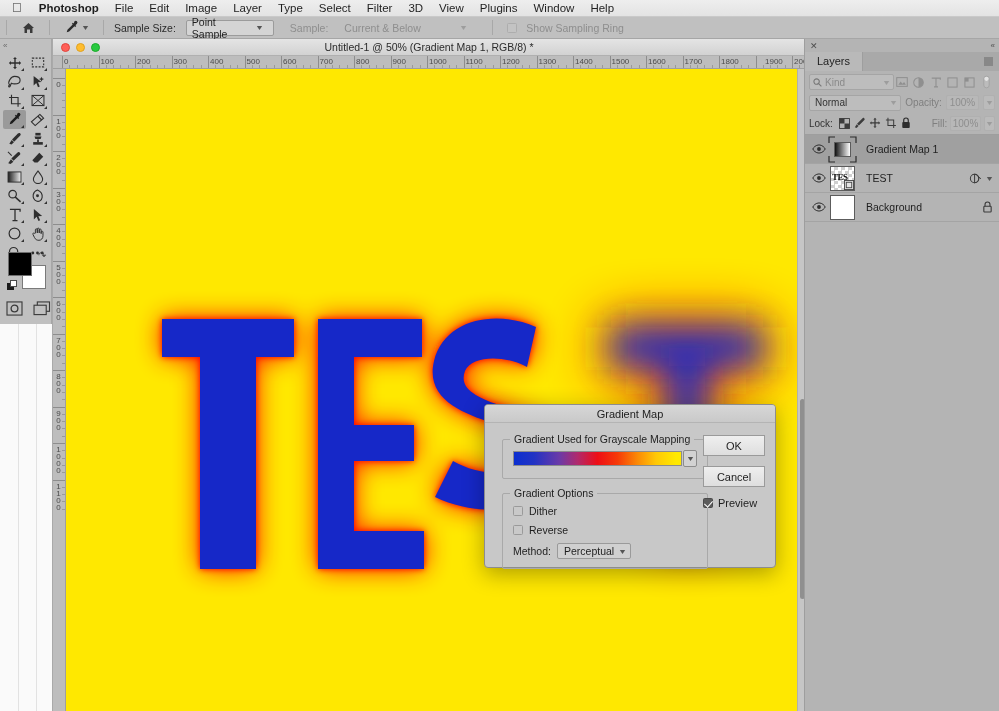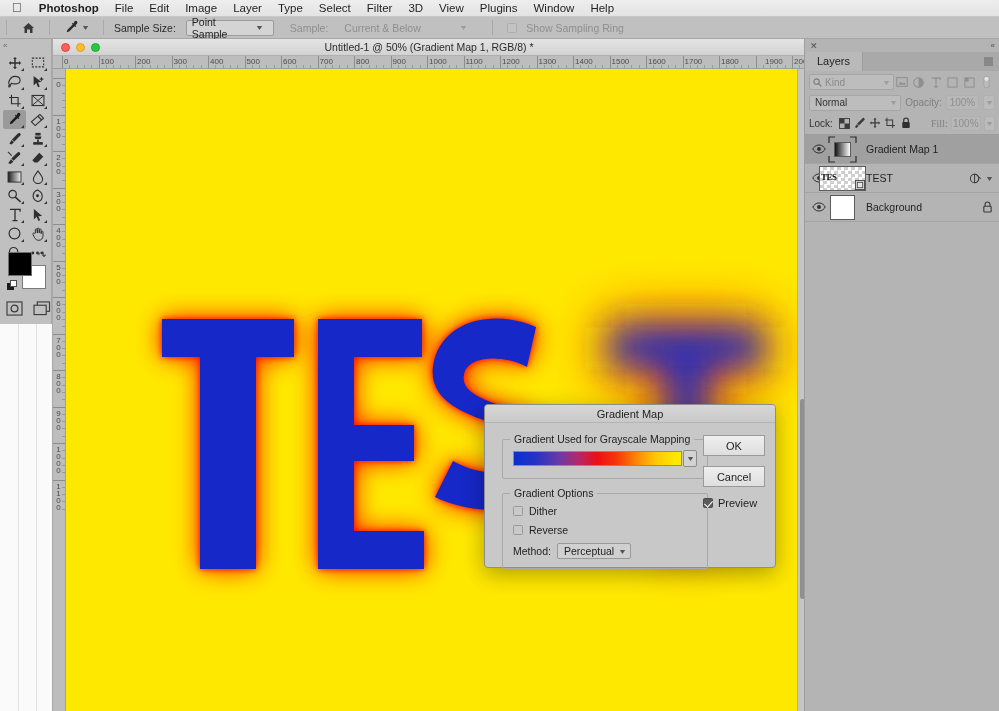--- a/index.html
+++ b/index.html
@@ -910,21 +910,21 @@
             <path d="M3.2 0.8 V9.2 H11.8" fill="none" stroke="#3c3c3c" stroke-width="1.1"></path>
             <path d="M1 3.2 H9.4 V11.8" fill="none" stroke="#3c3c3c" stroke-width="1.1"></path>
           </svg>
       </div>
       <div class="lic">
         <svg width="10" height="12" viewBox="0 0 11 13">
             <path d="M3 5.5 V3.5 a2.5 2.5 0 0 1 5 0 V5.5" fill="none" stroke="#2e2e2e" stroke-width="1.3"></path>
             <rect x="1.4" y="5.4" width="8.2" height="6.6" rx="1" fill="#2e2e2e"></rect>
           </svg>
       </div>
-      <span class="op-label" style="margin-left:16px;font-family:Liberation Serif, serif;">Fill:</span>
+      <span class="op-label" style="margin-left:16px;">Fill:</span>
       <div class="op-val">100%</div>
       <div class="op-stepper">
         <span class="caret dim">▼</span>
       </div>
     </div>
 
     <div class="layer-list">
 
       <div class="layer-row sel">
         <div class="eye">
@@ -943,21 +943,21 @@
       </div>
 
       <div class="layer-row">
         <div class="eye">
           <svg width="14" height="10" viewBox="0 0 15 11">
               <path d="M7.5 1 C11 1 13.8 4 14.3 5.5 C13.8 7 11 10 7.5 10 C4 10 1.2 7 0.7 5.5 C1.2 4 4 1 7.5 1 Z" fill="none" stroke="#2e2e2e" stroke-width="1.1"></path>
               <circle cx="7.5" cy="5.5" r="2.1" fill="#2e2e2e"></circle>
             </svg>
         </div>
         <div style="position:relative;width:29px;height:29px;display:flex;align-items:center;justify-content:center;">
-          <div class="thumb" style="width:47px;height:25px;background:
+          <div class="thumb" style="width:25px;height:25px;background:
               repeating-conic-gradient(#cfcfcf 0% 25%, #ffffff 0% 50%) 0 0/7px 7px;">
             <div style="position:absolute;left:1px;top:5px;font-size:9px;font-weight:bold;color:#111;letter-spacing:-0.5px;font-family:'Liberation Serif',serif;">TES</div>
             <svg width="10" height="10" viewBox="0 0 11 11" style="position:absolute;right:0;bottom:0;">
               <rect x="0.5" y="0.5" width="10" height="10" fill="#e4e4e4" stroke="#444" stroke-width="1"></rect>
               <rect x="2.5" y="2.5" width="6" height="6" fill="none" stroke="#444" stroke-width="1"></rect>
             </svg>
           </div>
         </div>
         <div class="layer-name">TEST</div>
         <div class="layer-right">

